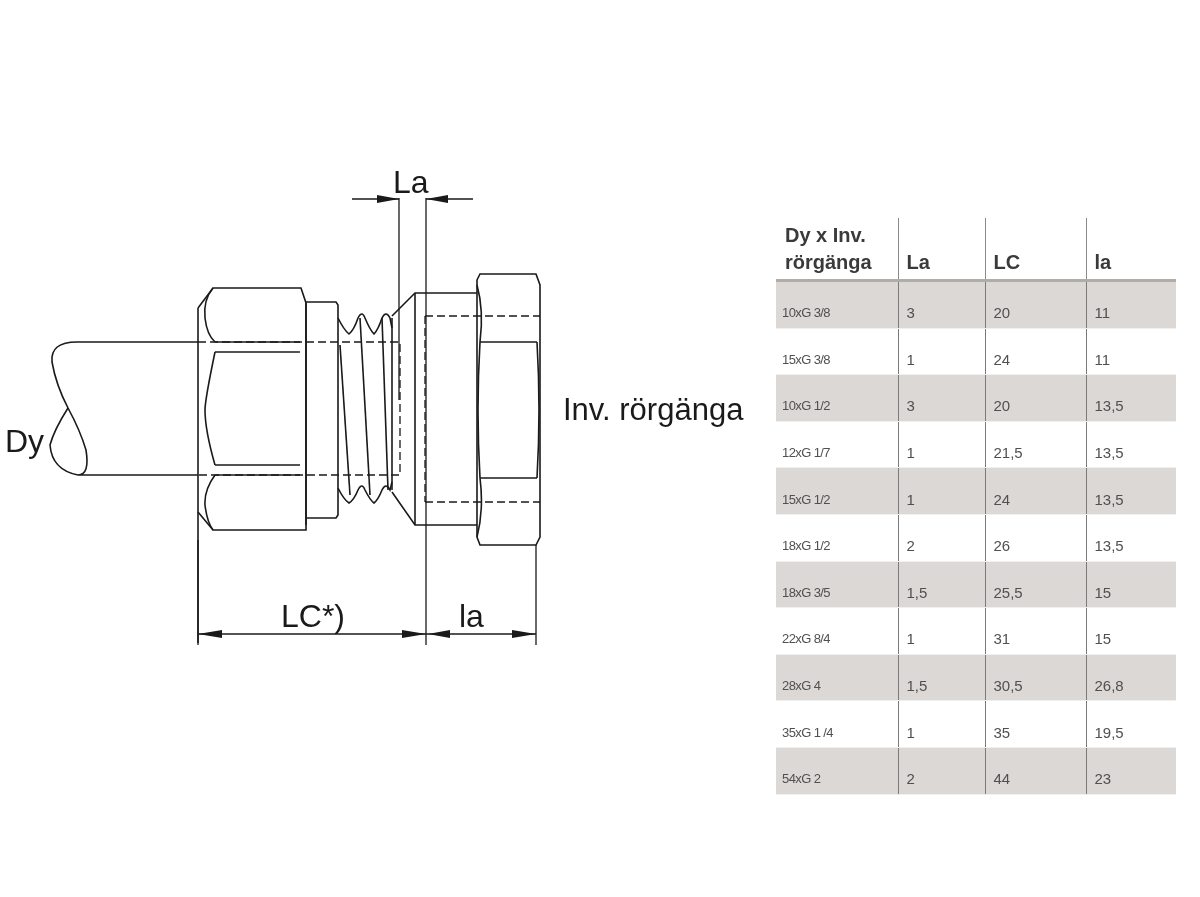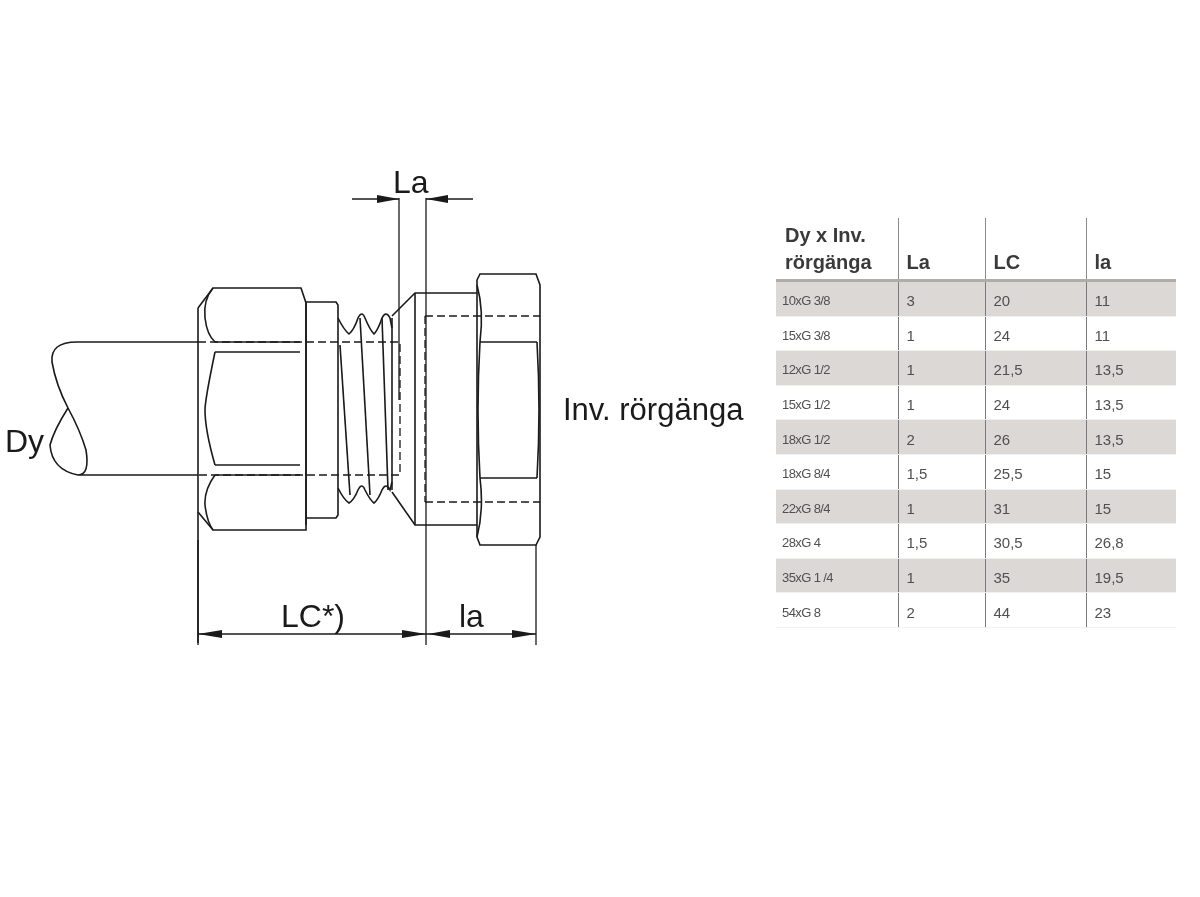--- a/index.html
+++ b/index.html
@@ -7,21 +7,21 @@
            font-family: "Liberation Sans", sans-serif; color: #222; }
     #drawing { position: absolute; left: 0; top: 0; width: 1200px; height: 897px; }
     .dim-label { font-family: "Liberation Sans", sans-serif; fill: #1a1a1a; }
     #spec-table { position: absolute; left: 776px; top: 218px; width: 400px;
                   border-collapse: collapse; font-family: Liberation Sans, sans-serif; }
     #spec-table th { font-weight: bold; font-size: 20px; text-align: left; vertical-align: bottom;
                      padding: 0 0 3px 8px; color: #3a3a3a; line-height: 27px; height: 58px;
                      border-left: 1px solid #8a8a8a; }
     #spec-table th:first-child { border-left: none; padding-left: 9px; }
     #spec-table thead tr { border-bottom: 3px solid #b0aca8; }
-    #spec-table td { font-size: 15px; height: 29.6px; padding: 4px 0 0 8px; color: #505050;
+    #spec-table td { font-size: 15px; height: 29.6px; padding: 16px 0 0 8px; color: #505050;
                      border-left: 1px solid #7a7a7a; margin-top: 8px; }
     #spec-table td:first-child { border-left: none; padding-left: 6px; font-size: 13px; letter-spacing: -0.6px; }
     #spec-table tbody tr:nth-child(odd) td { background: #dcd8d5; }
     #spec-table tbody tr:nth-child(even) td { background: #ffffff; }
     #spec-table tbody tr td { border-bottom: 1px solid #f2f0ee; }
     .col-dy { width: 122px; } .col-la { width: 87px; } .col-lc { width: 101px; } .col-ia { width: 90px; }
   </style>
 </head>
 <body>
 
@@ -139,39 +139,45 @@
         <td>20</td>
         <td>11</td>
       </tr>
       <tr>
         <td>15xG 3/8</td>
         <td>1</td>
         <td>24</td>
         <td>11</td>
       </tr>
       <tr>
-        <td>12xG 1/2</td>
+        <td>10xG 1/2</td>
+        <td>3</td>
+        <td>20</td>
+        <td>13,5</td>
+      </tr>
+      <tr>
+        <td>12xG 1/7</td>
         <td>1</td>
         <td>21,5</td>
         <td>13,5</td>
       </tr>
       <tr>
         <td>15xG 1/2</td>
         <td>1</td>
         <td>24</td>
         <td>13,5</td>
       </tr>
       <tr>
         <td>18xG 1/2</td>
         <td>2</td>
         <td>26</td>
         <td>13,5</td>
       </tr>
       <tr>
-        <td>18xG 8/4</td>
+        <td>18xG 3/5</td>
         <td>1,5</td>
         <td>25,5</td>
         <td>15</td>
       </tr>
       <tr>
         <td>22xG 8/4</td>
         <td>1</td>
         <td>31</td>
         <td>15</td>
       </tr>
@@ -181,19 +187,19 @@
         <td>30,5</td>
         <td>26,8</td>
       </tr>
       <tr>
         <td>35xG 1 /4</td>
         <td>1</td>
         <td>35</td>
         <td>19,5</td>
       </tr>
       <tr>
-        <td>54xG 8</td>
+        <td>54xG 2</td>
         <td>2</td>
         <td>44</td>
         <td>23</td>
       </tr>
     </tbody>
 </table>
 
 </body></html>

